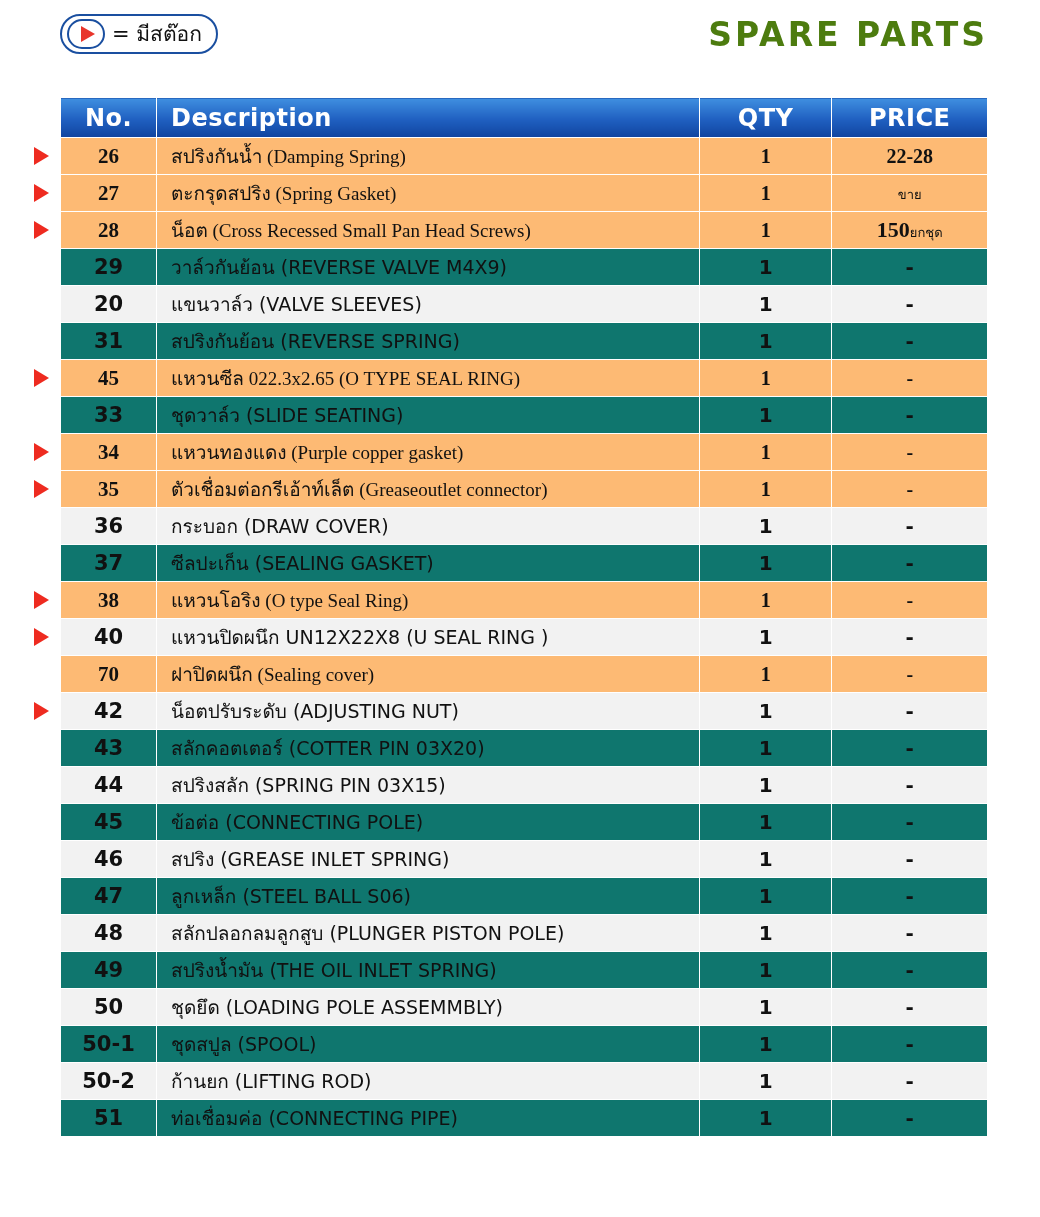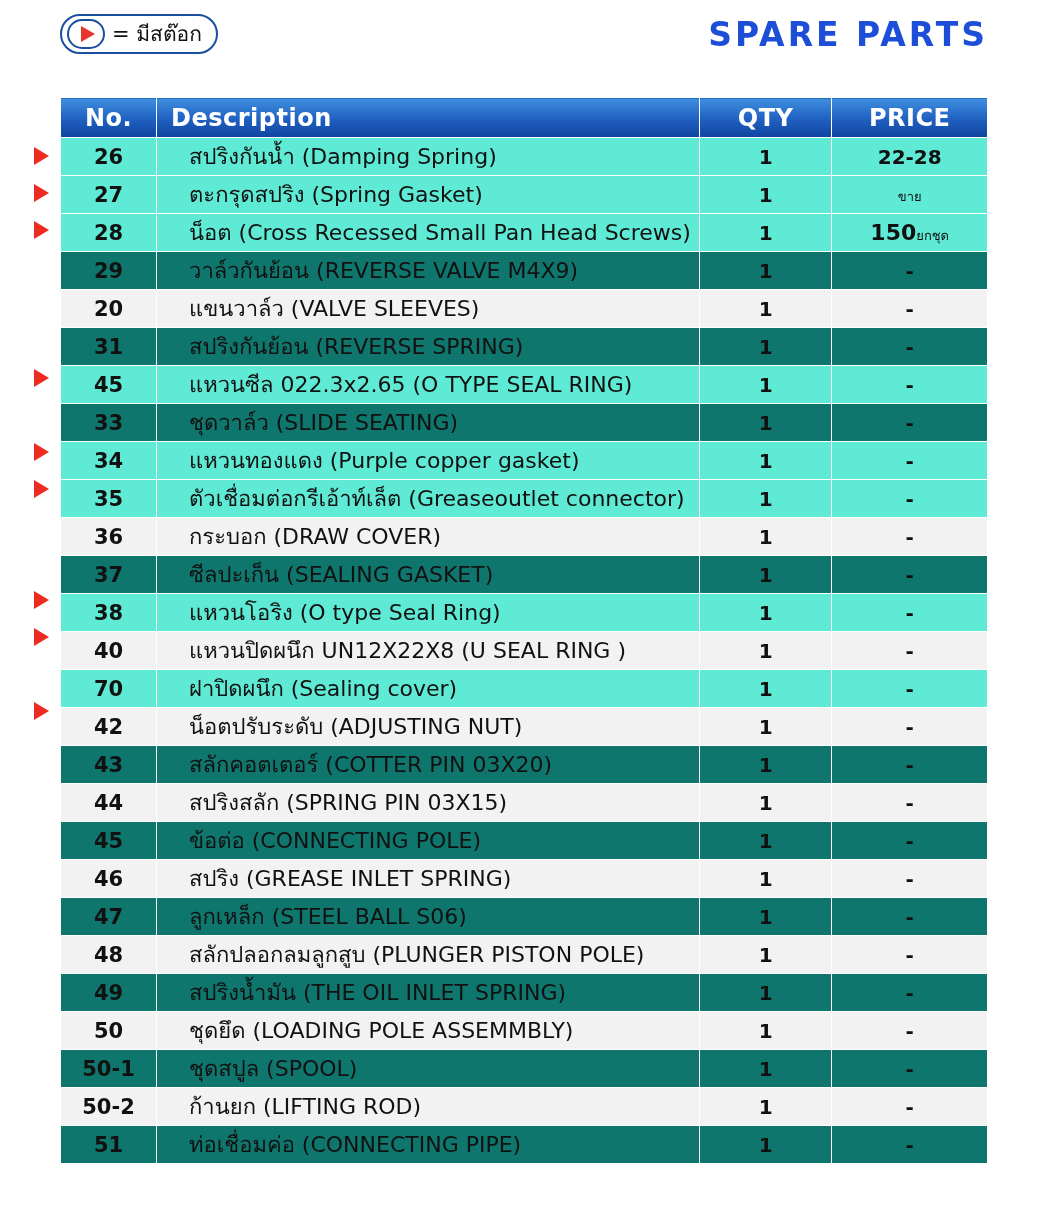--- a/index.html
+++ b/index.html
@@ -64,21 +64,21 @@
     font-weight: 400;
     white-space: nowrap;
     line-height: 1;
   }
 
   .title {
     font-family: "DejaVu Sans", "Liberation Sans", sans-serif;
     font-size: 33px;
     font-weight: bold;
     letter-spacing: 3px;
-    color: #1d4ed8;
+    color: #4d7c0f;
     white-space: nowrap;
   }
 
   
   .table-wrap {
     position: relative;
     margin: 8px 52px 0 60px;
   }
 
   table {
@@ -111,39 +111,39 @@
     color: #111111;
   }
 
   td.no {
     text-align: center;
     font-weight: bold;
     font-size: 21px;
   }
   td.desc {
     text-align: left;
-    padding-left: 32px;
-    font-size: 22px;
+    padding-left: 14px;
+    font-size: 19px;
     white-space: nowrap;
     overflow: hidden;
   }
   td.qty {
     text-align: center;
     font-weight: bold;
     font-size: 20px;
   }
   td.price {
     text-align: center;
     font-weight: bold;
     font-size: 20px;
   }
 
   tr.odd td  { background: #f2f2f2; }
   tr.even td { background: #0f766e; }
-  tr.stock td { background: #5eead4; }
+  tr.stock td { background: #fdba74; font-family: Liberation Serif, serif; }
 
   
   .marker {
     position: absolute;
     left: -26px;
     width: 0; height: 0;
     border-top: 9px solid transparent;
     border-bottom: 9px solid transparent;
     border-left: 15px solid #ee2b20;
   }

